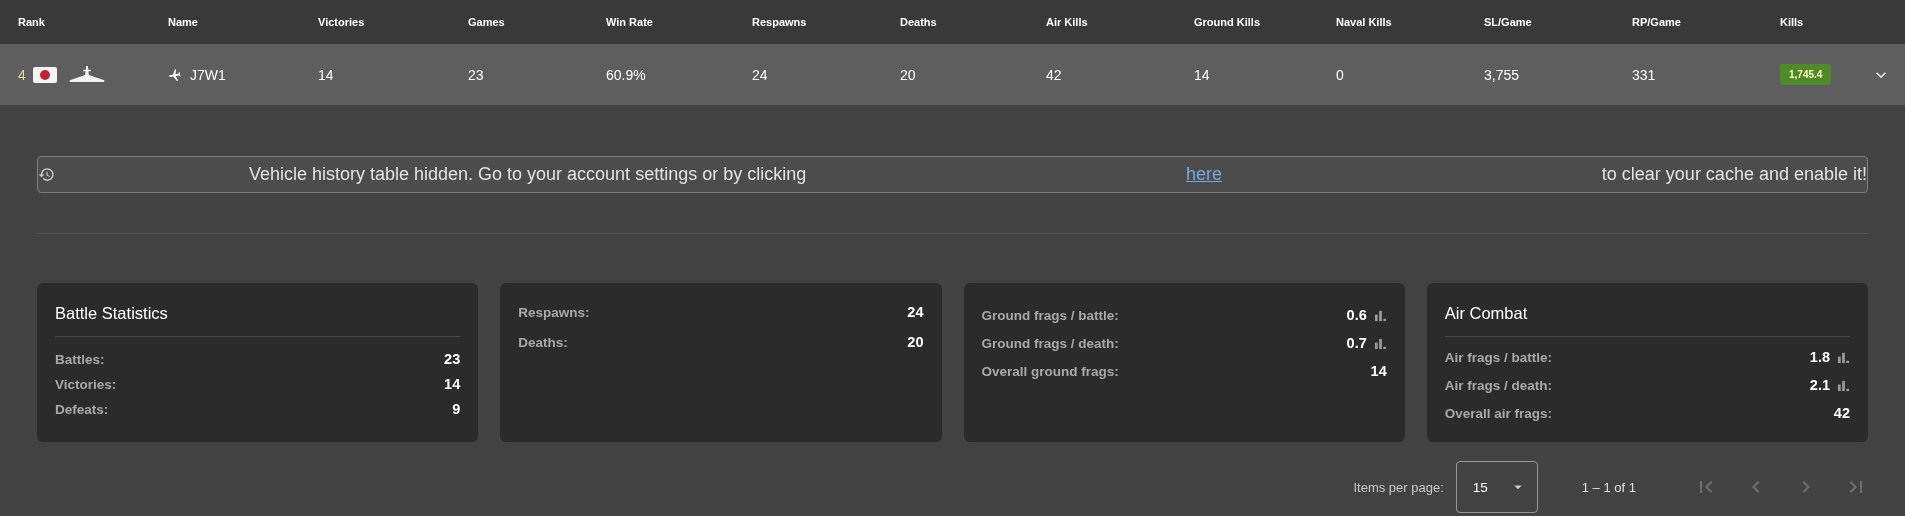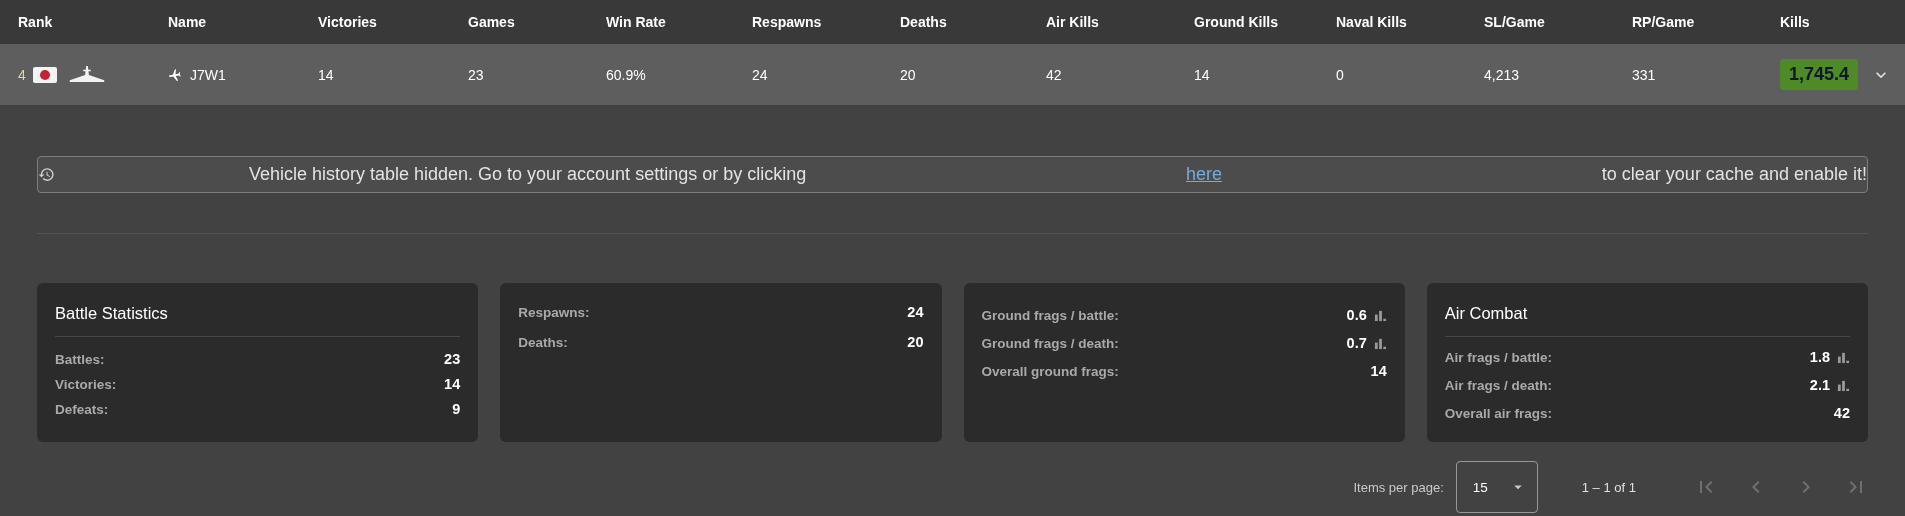--- a/index.html
+++ b/index.html
@@ -11,37 +11,37 @@
     width:1905px;height:516px;overflow:hidden;
     background:#424242;
     font-family:"Liberation Sans", sans-serif;
     -webkit-font-smoothing:antialiased;
   }
   
   .tbl-header{
     display:grid;grid-template-columns:var(--cols);
     align-items:center;height:44px;background:#393939;padding-left:18px;
   }
-  .tbl-header .cell{color:#fff;font-weight:bold;font-size:14px;white-space:nowrap;}
+  .tbl-header .cell{color:#fff;font-weight:bold;font-size:11px;white-space:nowrap;}
   .tbl-row{
     display:grid;grid-template-columns:var(--cols);
     align-items:center;height:61px;background:#5e5e5e;padding-left:18px;
     color:#fff;font-size:14px;cursor:pointer;
   }
   .rank-cell{display:flex;align-items:center;}
   .rank-num{color:#e5d5a1;font-size:14px;min-width:10px;}
   .flag{width:24px;height:16px;background:#f4f4f4;border-radius:2px;margin-left:5px;
         display:flex;align-items:center;justify-content:center;}
   .flag-dot{width:10px;height:10px;border-radius:50%;background:#c12234;}
   .plane-front{margin-left:12px;line-height:0;}
   .name-cell{display:flex;align-items:center;}
   .name-plane{line-height:0;margin-right:8px;transform:rotate(-100deg);}
   .rating-badge{
-    display:inline-block;background:#4e8a28;color:#0f172a;font-weight:bold;
-    padding:5px 9px;border-radius:3px;font-size:18px;
+    display:inline-block;background:#4e8a28;color:#fef9c3;font-weight:bold;
+    padding:5px 9px;border-radius:3px;font-size:10px;
   }
   .chev-cell{display:flex;justify-content:flex-end;padding-right:14px;line-height:0;}
   
   .notice{
     margin:51px 37px 0;height:37px;background:#4c4c4c;
     border:1px solid #7e7e7e;border-radius:4px;
     display:flex;align-items:center;justify-content:space-between;
     color:#e3e3e3;font-size:18px;
   }
   .notice .hist{line-height:0;margin-right:7px;}
@@ -112,21 +112,21 @@
     <span>J7W1</span>
   </div>
   <div class="cell">14</div>
   <div class="cell">23</div>
   <div class="cell">60.9%</div>
   <div class="cell">24</div>
   <div class="cell">20</div>
   <div class="cell">42</div>
   <div class="cell">14</div>
   <div class="cell">0</div>
-  <div class="cell">4,213</div>
+  <div class="cell">3,755</div>
   <div class="cell">331</div>
   <div class="cell">
     <span class="rating-badge">1,745.4</span>
   </div>
   <div class="chev-cell">
     <svg width="20" height="20" viewBox="0 0 24 24" fill="#e0e0e0">
       <path d="M7.41 8.59 12 13.17l4.59-4.58L18 10l-6 6-6-6z"></path>
     </svg>
   </div>
 </div>

